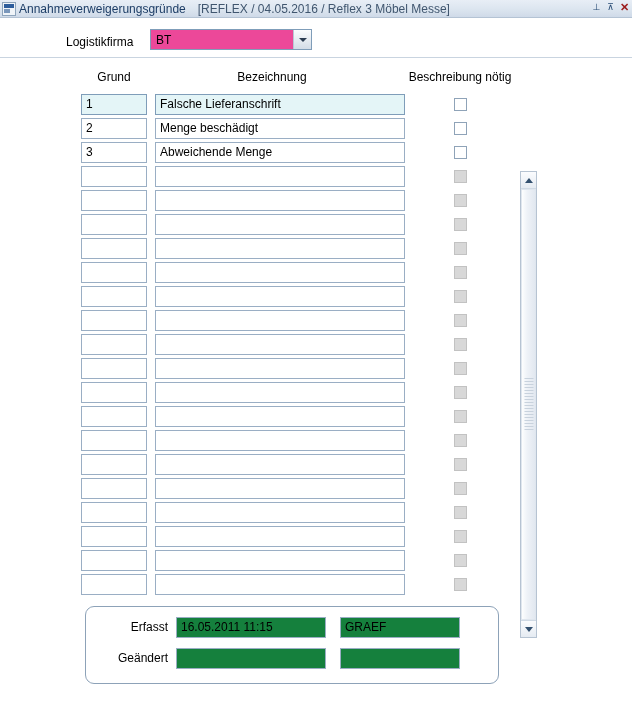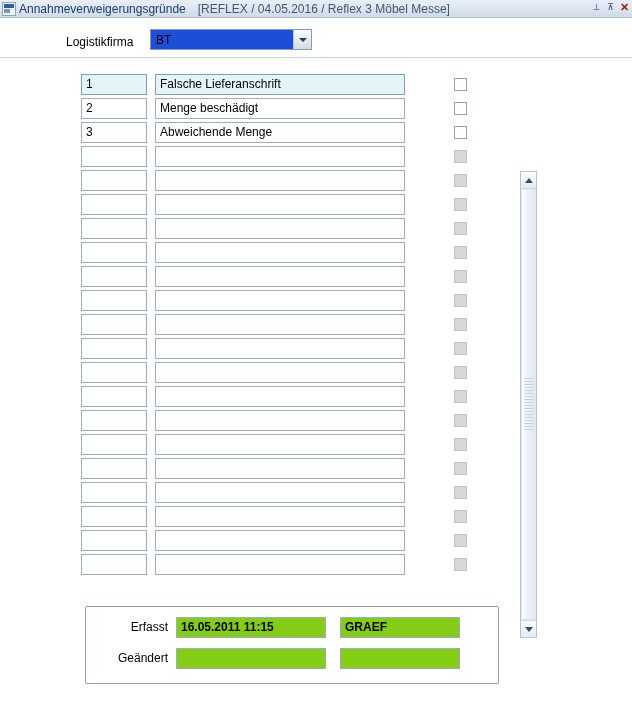--- a/index.html
+++ b/index.html
@@ -99,21 +99,21 @@
     top: 17px;
     font-size: 12px;
   }
   .combo {
     position: absolute;
     left: 150px;
     top: 11px;
     width: 162px;
     height: 21px;
     border: 1px solid #7f9db9;
-    background: #1d4ed8;
+    background: #ec4899;
     box-sizing: border-box;
     display: flex;
     align-items: center;
   }
   .combo-value {
     padding-left: 5px;
     font-size: 12px;
     flex: 1 1 auto;
   }
   .combo-arrow {
@@ -258,48 +258,47 @@
   }
 
   
   .footer-box {
     position: absolute;
     left: 85px;
     top: 606px;
     width: 414px;
     height: 78px;
     border: 1px solid #8da2b8;
-    border-radius: 2px;
+    border-radius: 9px;
     box-sizing: border-box;
     background: #ffffff;
   }
   .footer-row {
     display: flex;
     align-items: center;
     height: 22px;
     margin-top: 9px;
   }
   .footer-row .flabel {
     width: 90px;
     text-align: right;
     padding-right: 8px;
     font-size: 12px;
     box-sizing: border-box;
   }
   .ffield {
     height: 21px;
     border: 1px solid #9aaec4;
-    background: #84cc16;
+    background: #15803d;
     box-sizing: border-box;
     font-size: 12px;
     line-height: 19px;
     padding-left: 4px;
     white-space: nowrap;
     overflow: hidden;
-    font-weight: bold;
   }
   .ffield.f1 { width: 150px; }
   .ffield.f2 { width: 120px; margin-left: 14px; }
 </style>
 </head>
 <body>
 
 <div class="titlebar">
   <span class="title-icon"></span>
   <span class="title-text">Annahmeverweigerungsgründe</span>
@@ -316,20 +315,25 @@
   <div class="combo">
     <span class="combo-value">BT</span>
     <span class="combo-arrow">
         <i></i>
       </span>
   </div>
 </div>
 
 <div class="grid-wrap">
 
+  <div class="col-headers">
+    <span class="col-header h-grund">Grund</span>
+    <span class="col-header h-bez">Bezeichnung</span>
+    <span class="col-header h-besch">Beschreibung nötig</span>
+  </div>
 
   <div class="rows" id="rows-container">
       <div class="row active">
         <div class="cell cell-grund">1</div>
         <div class="cell cell-bez">Falsche Lieferanschrift</div>
         <div class="chk-wrap">
           <div class="chk"></div>
         </div>
       </div>
       <div class="row">

